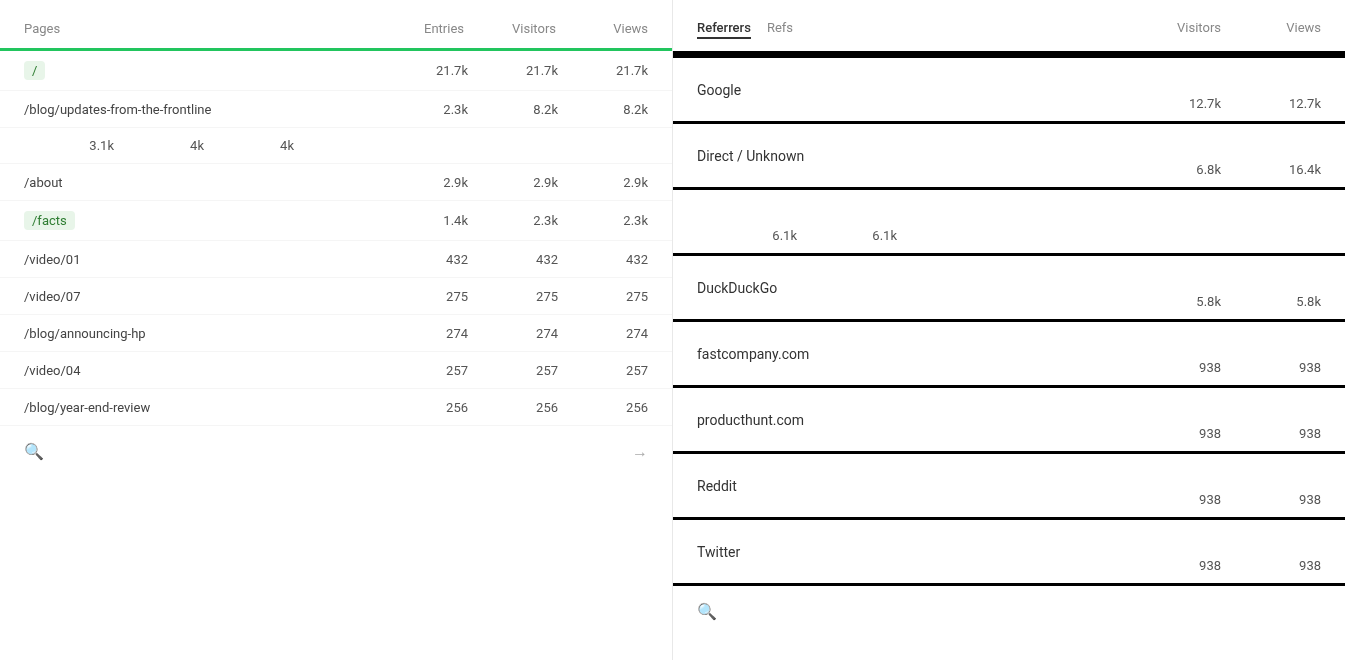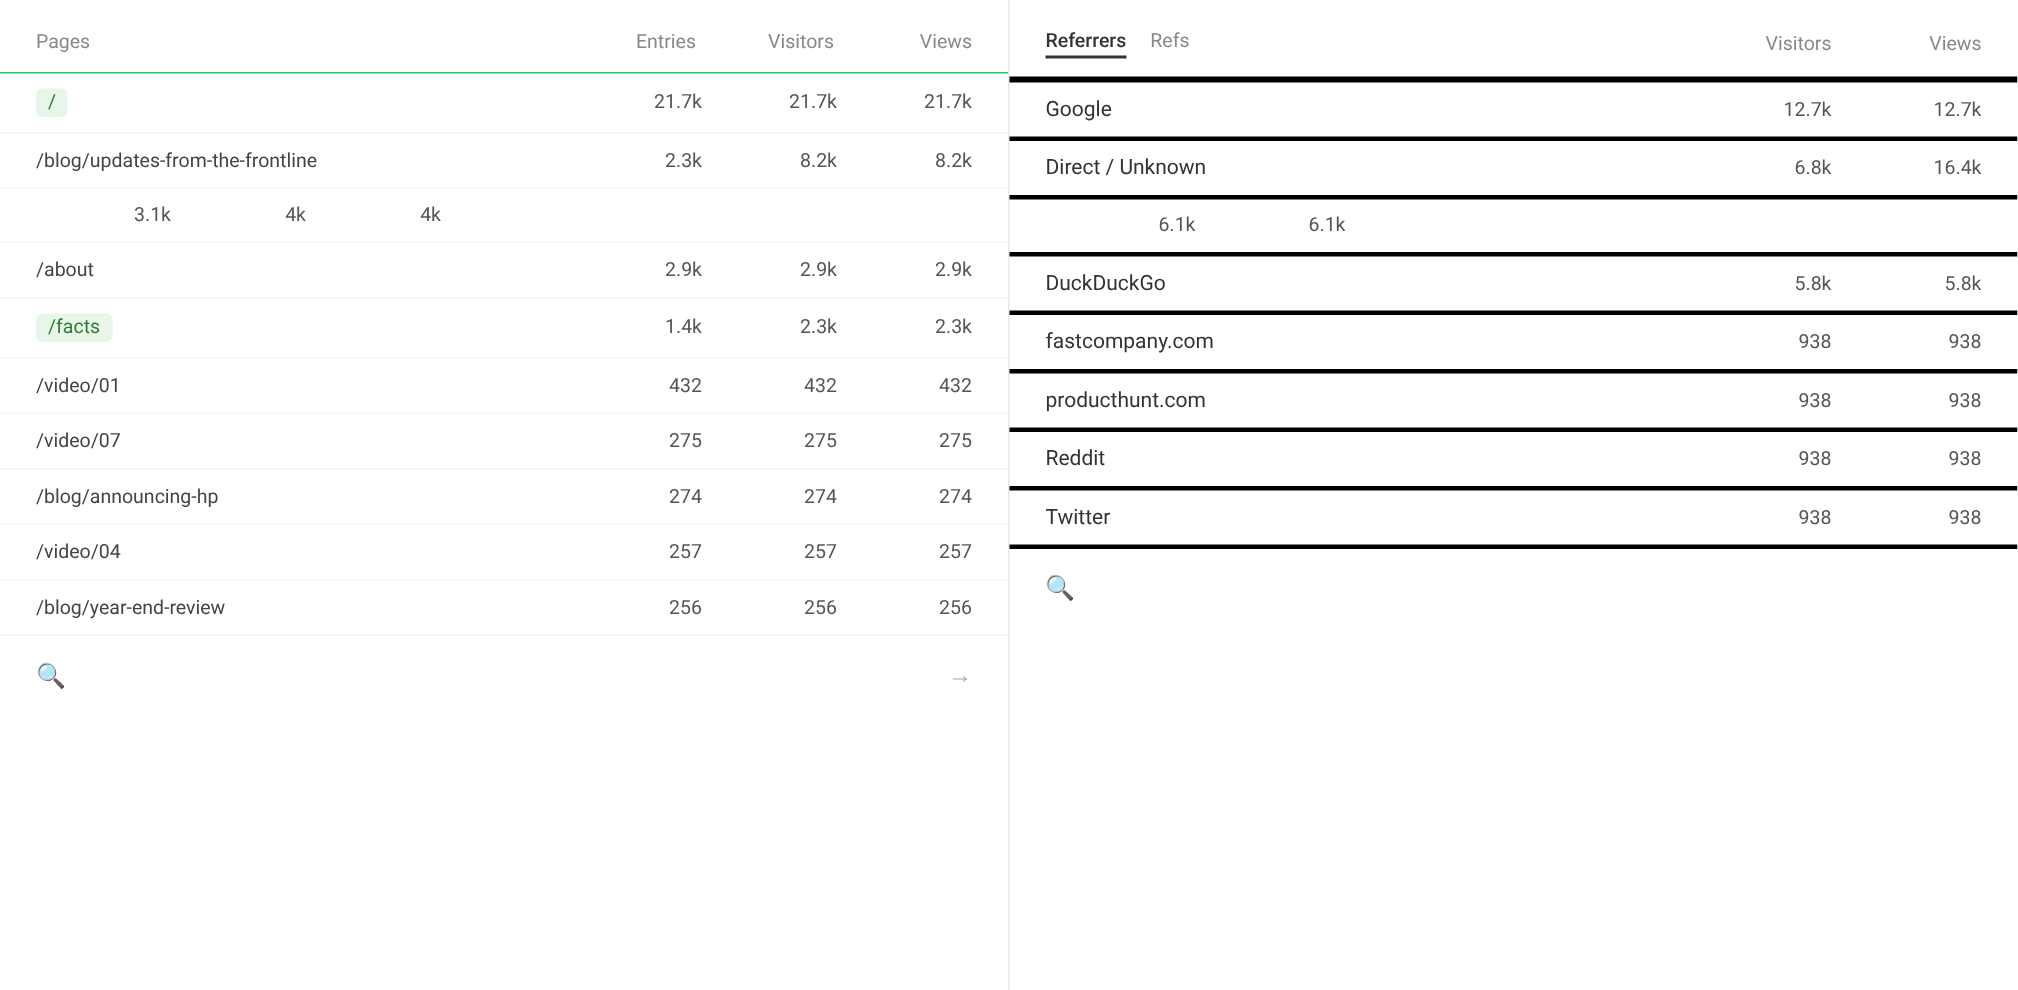--- a/index.html
+++ b/index.html
@@ -20,21 +20,21 @@
       padding: 20px 0;
       border-right: 1px solid #e8e8e8;
     }
     .panel:last-child {
       border-right: none;
     }
     .panel-header {
       display: flex;
       align-items: flex-end;
       padding: 0 24px 12px 24px;
-      border-bottom: 1px solid #22c55e;
+      border-bottom: 3px solid #22c55e;
     }
     .pages-header {
       flex: 1;
     }
     .pages-header .title {
       font-size: 13px;
       color: #888;
     }
     .num-cols {
       display: flex;
@@ -85,23 +85,23 @@
       justify-content: space-between;
     }
     .footer-icon {
       color: #aaa;
       font-size: 16px;
       cursor: pointer;
     }
     
     .ref-header {
       display: flex;
-      align-items: center;
+      align-items: flex-start;
       padding: 0 24px 12px 24px;
-      border-bottom: 4px solid #000000;
+      border-bottom: 7px solid #000000;
     }
     .ref-tabs {
       display: flex;
       gap: 16px;
       flex: 1;
     }
     .ref-tab {
       font-size: 13px;
       color: #888;
       cursor: pointer;
@@ -134,20 +134,21 @@
     }
     .ref-nums {
       display: flex;
       gap: 0;
     }
     .ref-num {
       width: 100px;
       text-align: right;
       font-size: 13px;
       color: #555;
+      margin-top: 28px;
     }
   </style>
 </head>
 <body>
 
 <div class="container">
 
   <div class="panel">
     <div class="panel-header">
       <div class="pages-header">

